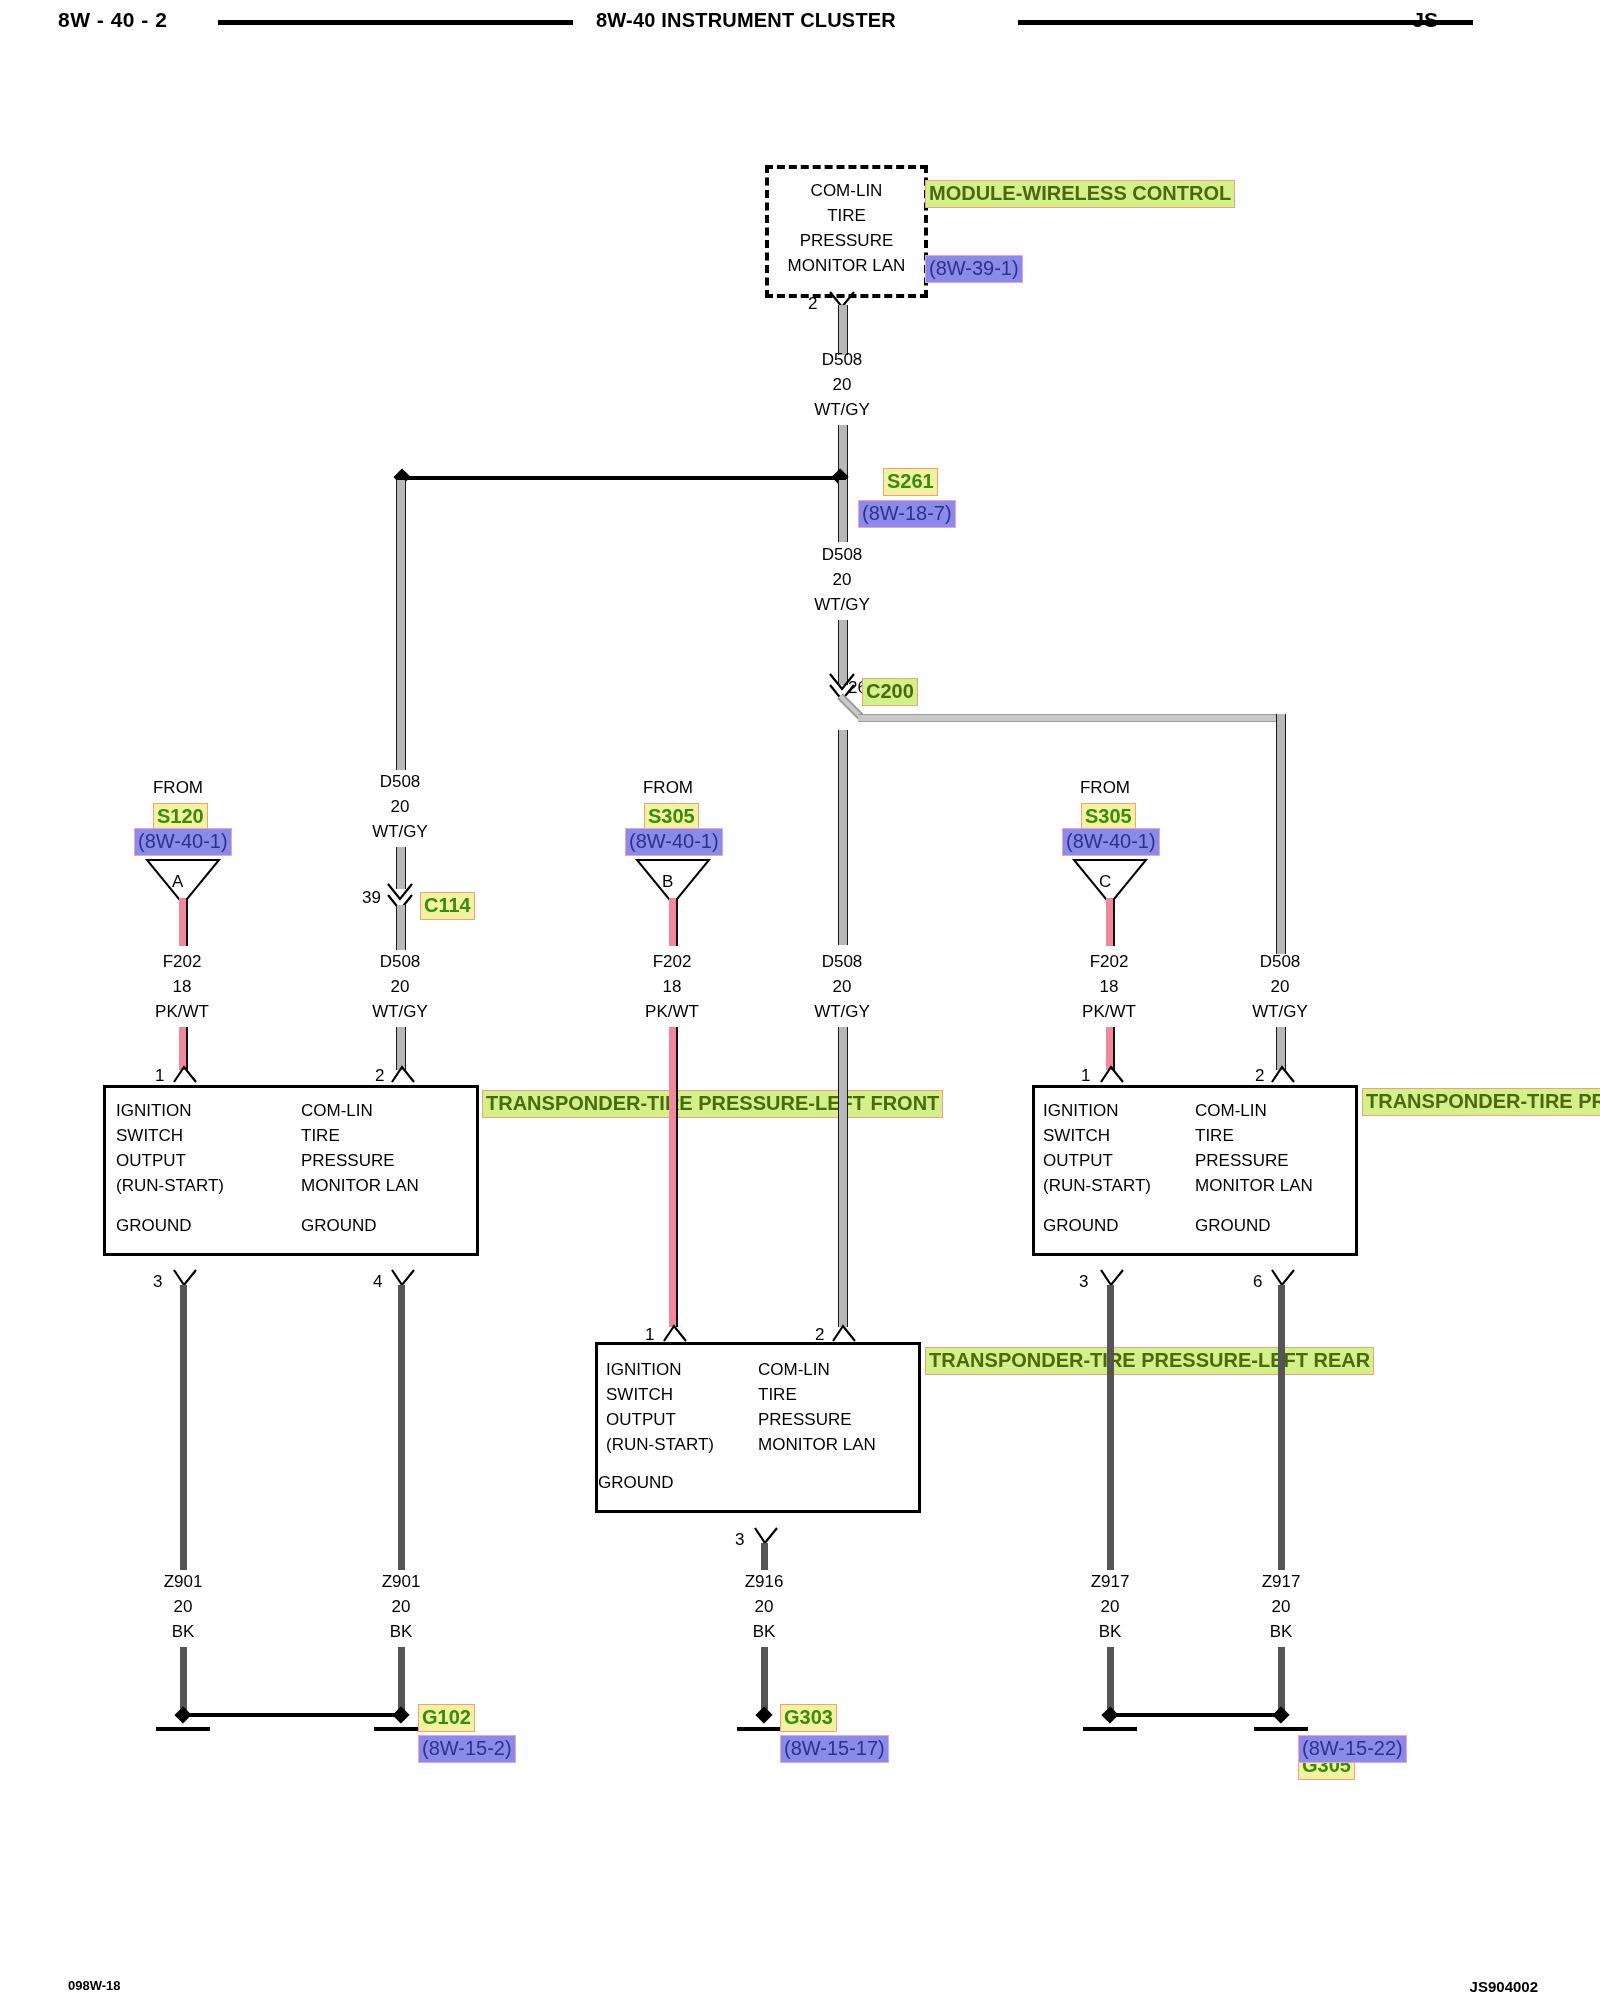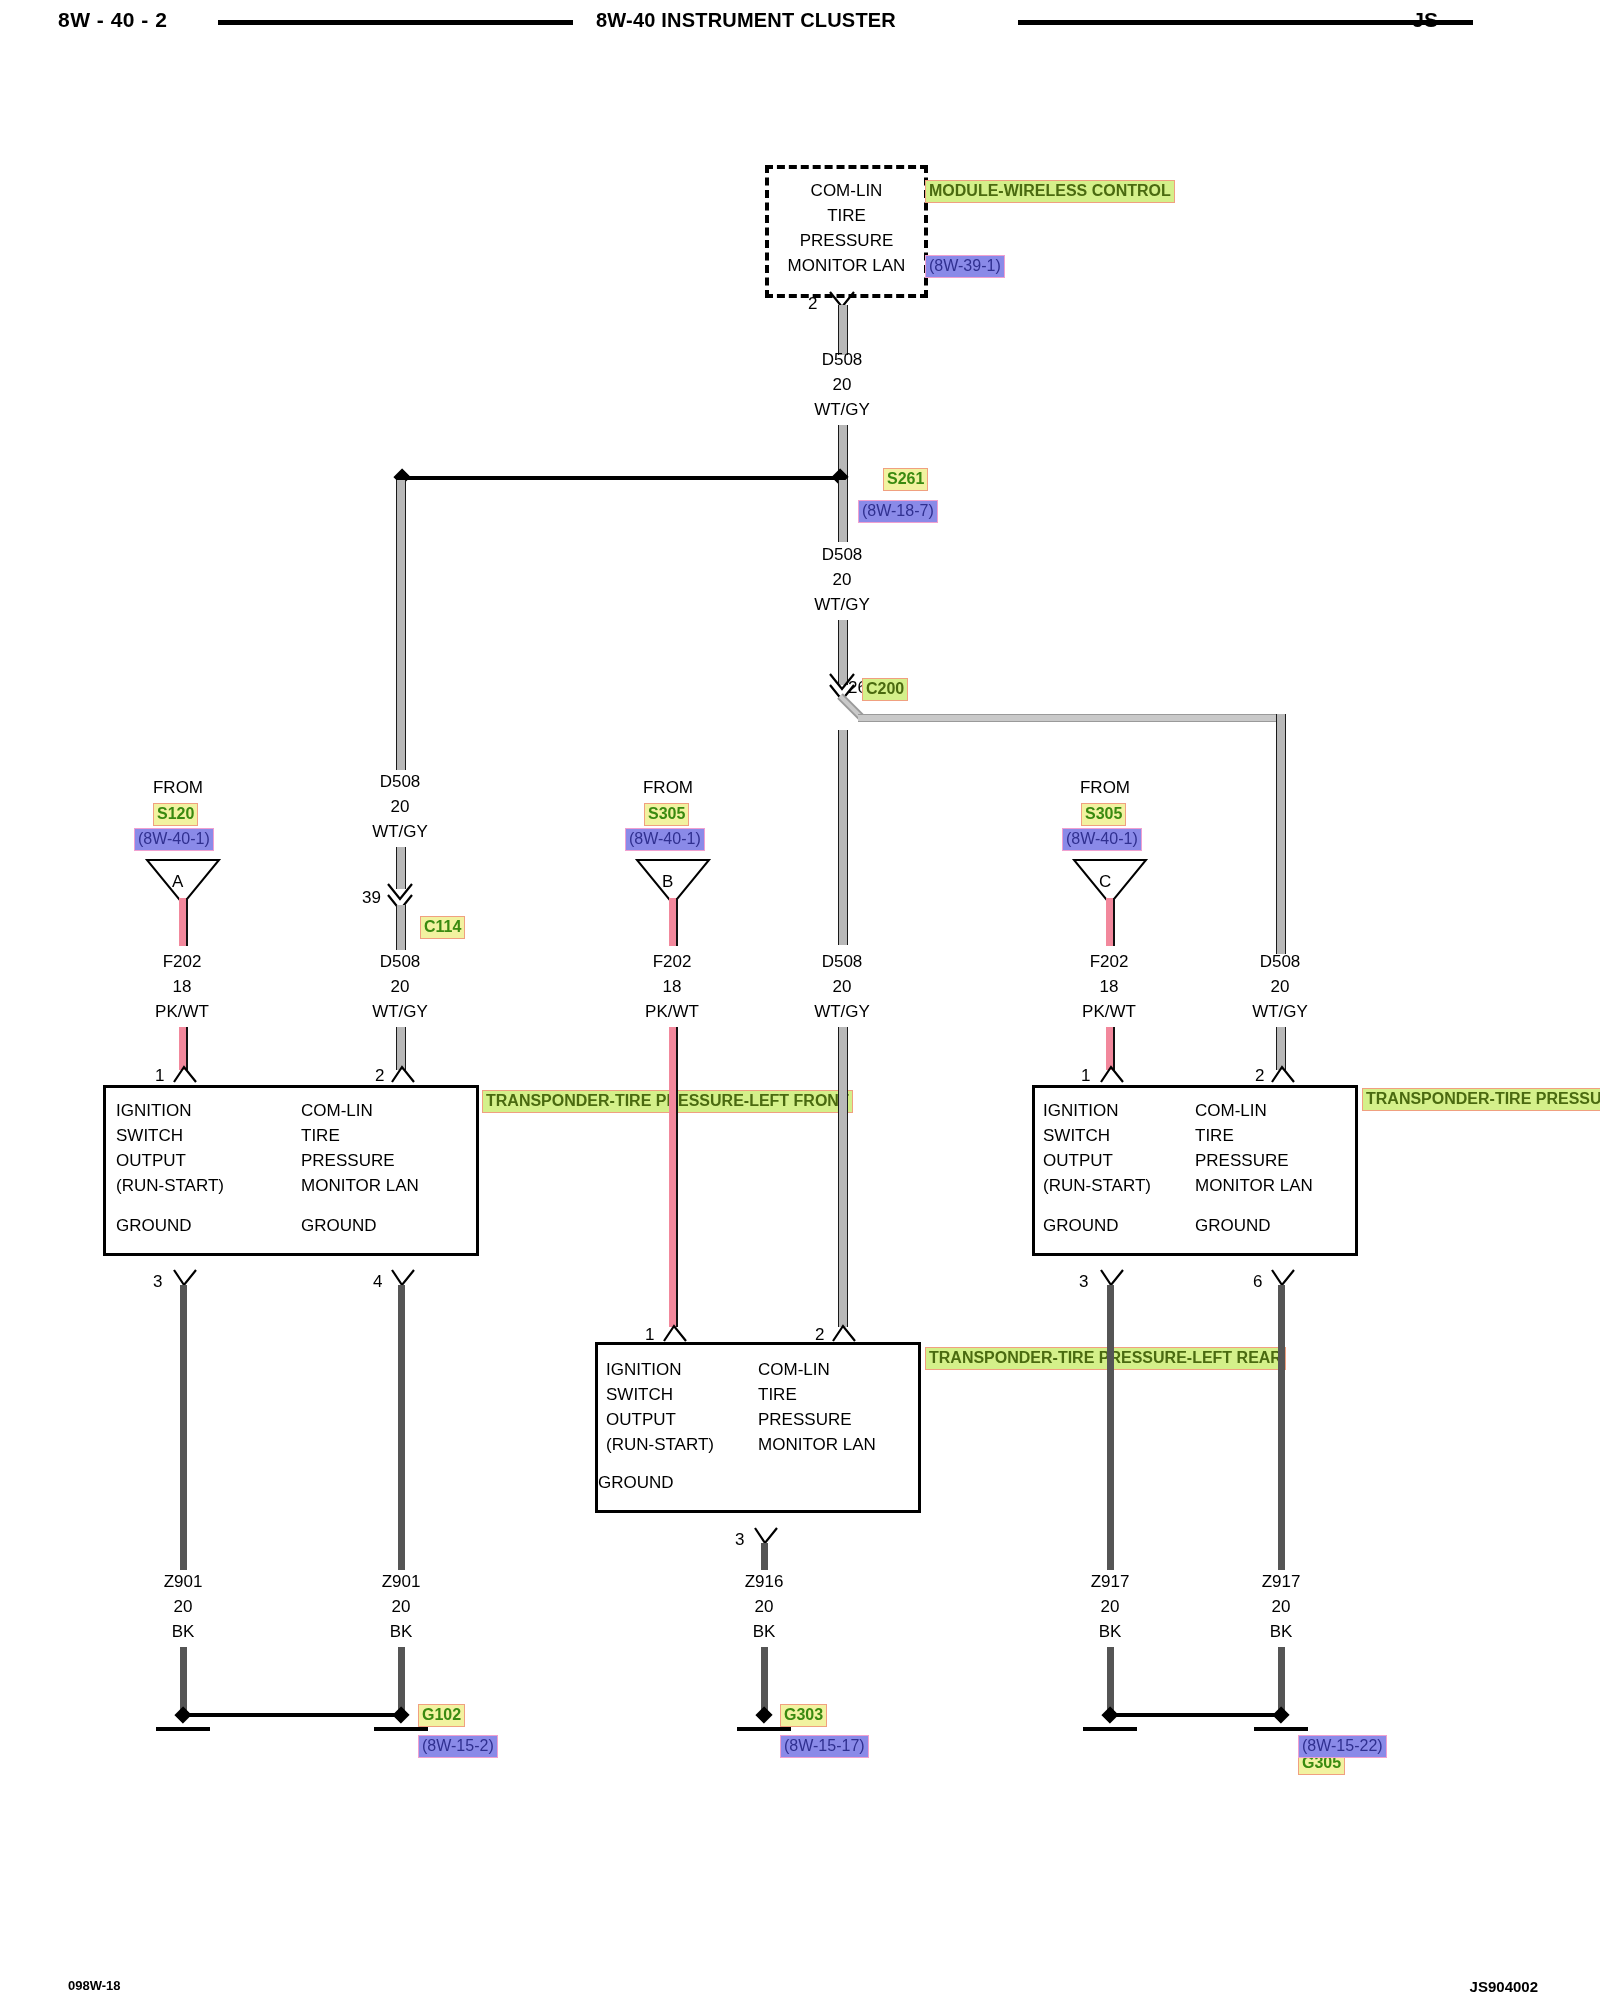--- a/index.html
+++ b/index.html
@@ -17,21 +17,21 @@
   #hdr .rule.l{left:218px;width:355px;}
   #hdr .rule.r{left:1018px;width:455px;}
   #ftr .fl{position:absolute;left:68px;top:1978px;font-size:13px;font-weight:bold;}
   #ftr .fr{position:absolute;right:62px;top:1978px;font-size:15px;font-weight:bold;}
 
   
   .txt{font-size:17px;white-space:nowrap;}
   .pin{font-size:17px;}
 
   
-  .hl{font-size:16px;font-weight:bold;padding:1px 3px;white-space:nowrap;display:inline-block;line-height:1.18;}
+  .hl{font-size:20px;font-weight:bold;padding:1px 3px;white-space:nowrap;display:inline-block;line-height:1.18;}
   .hl-green{background:#d4f08a;color:#4a6a10;border:1px solid #f0a080;}
   .hl-yellow{background:#f2f2a0;color:#3a8a10;border:1px solid #f0a080;}
   .hl-purple{background:#8a8ae8;color:#303090;border:1px solid #f0a0d0;font-weight:normal;}
 
   
   .w{position:absolute;}
   .w-gray{background:#b8b8b8;border-left:1.5px solid #1a1a1a;border-right:1.5px solid #1a1a1a;width:8px;}
   .w-dark{background:#555;width:7px;}
   .w-pink{background:#f2889c;border-right:2.5px solid #111;width:7px;}
   .w-blk{background:#000;height:4px;}
@@ -123,21 +123,21 @@
 <div class="abs ctr txt" style="left:400px;top:772px;">D508</div>
 <div class="abs ctr txt" style="left:400px;top:797px;">20</div>
 <div class="abs ctr txt" style="left:400px;top:822px;">WT/GY</div>
 <div class="w w-gray" style="left:396px;top:847px;height:42px;"></div>
 
 <div class="abs pin" style="left:362px;top:888px;">39</div>
 <svg class="abs" style="left:386px;top:882px;" width="30" height="30">
   <path d="M2,2 L14,17 L26,2" stroke="#000" stroke-width="2.2" fill="none"></path>
   <path d="M2,13 L14,28 L26,13" stroke="#000" stroke-width="2.2" fill="none"></path>
 </svg>
-<div class="abs" style="left:420px;top:916px;">
+<div class="abs" style="left:420px;top:892px;">
   <span class="hl hl-yellow">C114</span>
 </div>
 
 <div class="w w-gray" style="left:396px;top:905px;height:45px;"></div>
 <div class="abs ctr txt" style="left:400px;top:952px;">D508</div>
 <div class="abs ctr txt" style="left:400px;top:977px;">20</div>
 <div class="abs ctr txt" style="left:400px;top:1002px;">WT/GY</div>
 <div class="w w-gray" style="left:396px;top:1027px;height:43px;"></div>
 
 <div class="abs ctr txt" style="left:178px;top:778px;">FROM</div>

